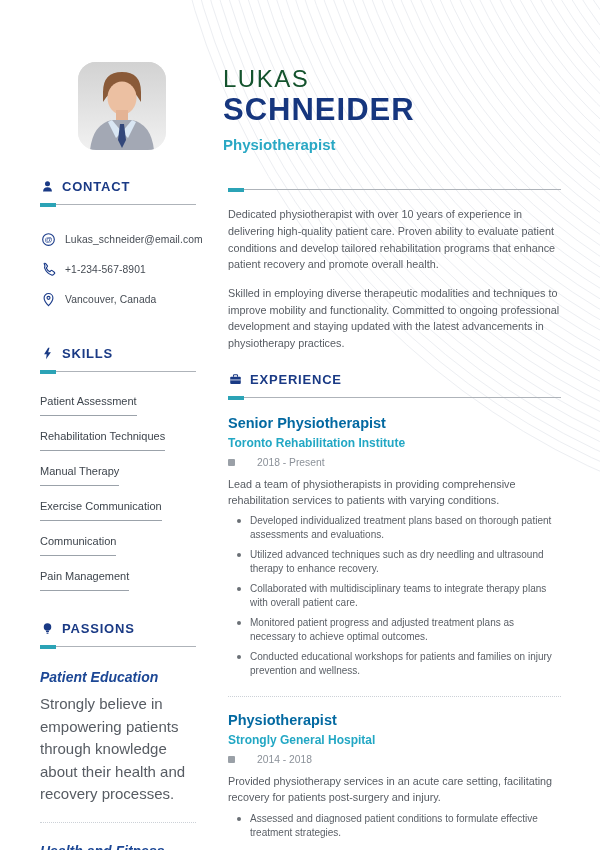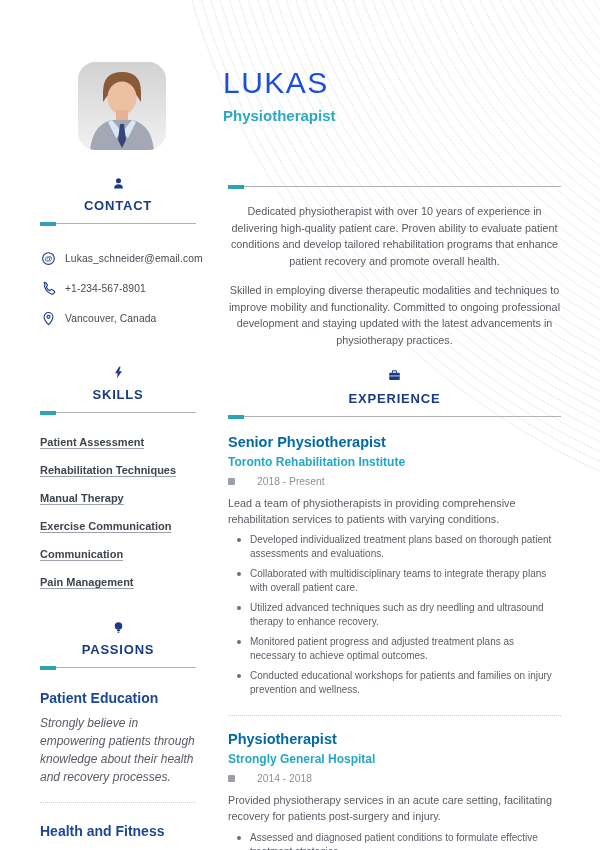--- a/index.html
+++ b/index.html
@@ -13,63 +13,63 @@
   #wave-svg { position:absolute; top:0; left:0; width:600px; height:560px; pointer-events:none; }
   #wave-svg circle { fill:none; stroke:#eceef2; stroke-width:1; }
 
   
   .header { position:relative; display:flex; align-items:flex-start; margin:62px 0 0 78px; z-index:2; }
   .photo {
     width:88px; height:88px; border-radius:18px; overflow:hidden; flex:0 0 auto;
     background:linear-gradient(180deg,#d7d7d7 0%,#ececec 60%,#f3f3f3 100%);
   }
   .name-block { margin-left:57px; padding-top:4px; }
-  .first-name { font-size:30px; font-weight:500; color:#1d4ed8; letter-spacing:1.5px; line-height:1.1; }
+  .first-name { font-size:24px; font-weight:500; color:#14532d; letter-spacing:1.5px; line-height:1.1; }
   .last-name  { font-size:31px; font-weight:800; color:#16367e; letter-spacing:1px; line-height:1.15; }
   .role       { font-size:15px; font-weight:700; color:#2aa8c4; margin-top:8px; }
 
   
   .columns { position:relative; display:flex; margin:26px 0 0 40px; z-index:2; }
   .left  { width:156px; flex:0 0 auto; }
   .right { width:333px; margin-left:32px; flex:0 0 auto; }
 
   
-  .sec-head { display:flex; align-items:center; gap:8px;flex-direction:column; }
+  .sec-head { display:flex; align-items:center; gap:8px; }
   .sec-head h2 { font-size:13px; font-weight:800; color:#1a3a85; letter-spacing:0.8px; }
   .sec-icon { width:14px; height:14px; display:inline-flex; align-items:center; justify-content:center; color:#1a3a85; flex:0 0 auto; }
   .sec-icon svg { width:13px; height:13px; display:block; }
   .sec-rule { position:relative; height:4px; margin-top:9px; }
   .sec-rule::before { content:""; position:absolute; left:0; right:0; top:1px; height:1px; background:#aeb3b9; }
   .sec-rule::after  { content:""; position:absolute; left:0; top:0; width:16px; height:4px; background:#2ba3b6; }
 
   
   .contact-list { list-style:none; margin-top:17px; }
   .contact-list li { display:flex; align-items:center; gap:9px; padding:7px 0; }
   .c-icon { width:16px; height:16px; color:#1b3c8a; display:inline-flex; align-items:center; justify-content:center; flex:0 0 auto; }
   .c-icon svg { width:15px; height:15px; display:block; }
   .contact-list .c-text { font-size:10.3px; color:#454b53; letter-spacing:0.1px; }
 
   
   .skills-sec { margin-top:32px; }
   .skill-list { list-style:none; margin-top:17px; }
   .skill-list li { margin-bottom:10px; }
   .skill-list li span {
-    display:inline-block; font-size:11px; font-weight:700; color:#3e454d;
-    padding-bottom:0; border-bottom:1px solid #9ba2aa;
+    display:inline-block; font-size:11px; font-weight:400; color:#3e454d;
+    padding-bottom:8px; border-bottom:1px solid #9ba2aa;
   }
 
   
   .passions-sec { margin-top:30px; }
-  .passion-title { font-size:14px; font-weight:700; color:#1c4795; margin-top:20px; }
-  .passion-text  { font-size:12px; color:#575c63; line-height:1.5; margin-top:8px;font-style:italic; }
+  .passion-title { font-size:14px; font-weight:700; color:#1c4795; margin-top:20px;font-style:italic; }
+  .passion-text  { font-size:15px; color:#575c63; line-height:1.5; margin-top:8px; }
 
   .dotted-rule { border:0; border-top:1px dotted #ccd1d7; margin:16px 0 0 0; height:0; }
 
   
-  .summary-body { margin-top:14px;text-align:center; }
+  .summary-body { margin-top:14px; }
   .summary-body p { font-size:10.8px; color:#575c63; line-height:1.55; margin-bottom:12px; }
 
   
   .experience-sec { margin-top:20px; }
   .job { margin-top:15px; }
   .job-title { font-size:14.5px; font-weight:700; color:#0369a1; }
   .job-company { font-size:12px; font-weight:700; color:#22a7c4; margin-top:5px; }
   .job-dates { display:flex; align-items:center; gap:22px; margin-top:7px; }
   .cal-icon { width:7px; height:7px; background:#9aa0a7; border-radius:1px; flex:0 0 auto; }
   .job-dates span { font-size:10.3px; color:#8b9199; }
@@ -156,20 +156,21 @@
         <ellipse cx="44" cy="36" rx="14.5" ry="16.5" fill="#ecc0a2"></ellipse>
         <rect x="38" y="48" width="12" height="12" fill="#e4b394"></rect>
         <path d="M12 88 Q15 62 34 58 L54 58 Q73 62 76 88 Z" fill="#a3a8b4"></path>
         <path d="M34 58 L44 70 L38 76 L30 60 Z" fill="#d9e6f3"></path>
         <path d="M54 58 L44 70 L50 76 L58 60 Z" fill="#d9e6f3"></path>
         <path d="M42 62 L46 62 L48 78 L44 86 L40 78 Z" fill="#33477a"></path>
       </svg>
     </div>
     <div class="name-block">
       <div class="first-name">LUKAS</div>
+      <div class="last-name">SCHNEIDER</div>
       <div class="role">Physiotherapist</div>
     </div>
   </header>
 
   <div class="columns">
 
     <aside class="left">
 
       <section>
         <div class="sec-head">
@@ -284,22 +285,22 @@
         <article class="job">
           <div class="job-title">Senior Physiotherapist</div>
           <div class="job-company">Toronto Rehabilitation Institute</div>
           <div class="job-dates">
             <span class="cal-icon"></span>
             <span>2018 - Present</span>
           </div>
           <div class="job-desc">Lead a team of physiotherapists in providing comprehensive rehabilitation services to patients with varying conditions.</div>
           <ul class="job-bullets">
             <li>Developed individualized treatment plans based on thorough patient assessments and evaluations.</li>
+            <li>Utilized advanced techniques such as dry needling and ultrasound therapy to enhance recovery.</li>
             <li>Collaborated with multidisciplinary teams to integrate therapy plans with overall patient care.</li>
-            <li>Utilized advanced techniques such as dry needling and ultrasound therapy to enhance recovery.</li>
             <li>Monitored patient progress and adjusted treatment plans as necessary to achieve optimal outcomes.</li>
             <li>Conducted educational workshops for patients and families on injury prevention and wellness.</li>
           </ul>
         </article>
 
         <hr class="job-sep">
 
         <article class="job">
           <div class="job-title">Physiotherapist</div>
           <div class="job-company">Strongly General Hospital</div>

